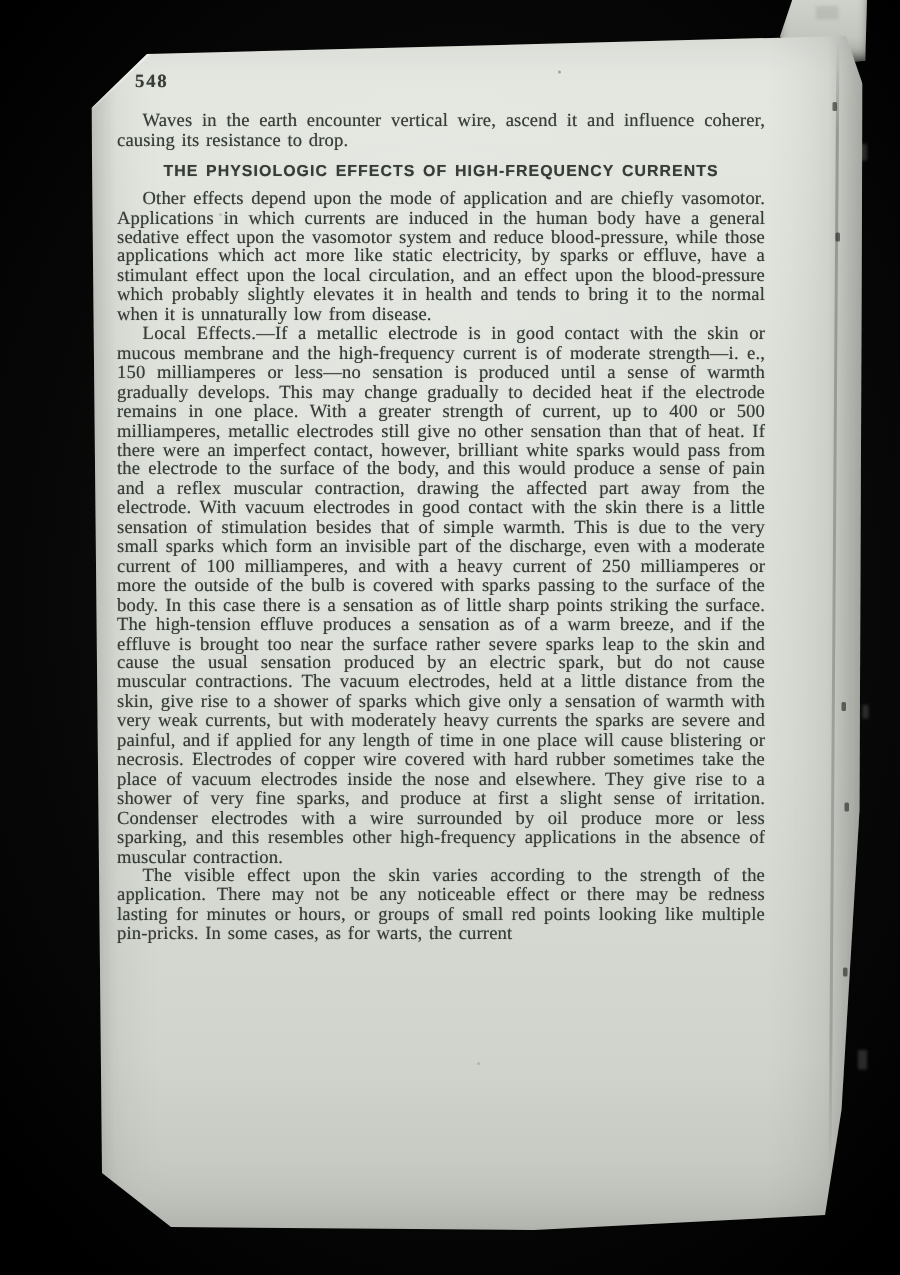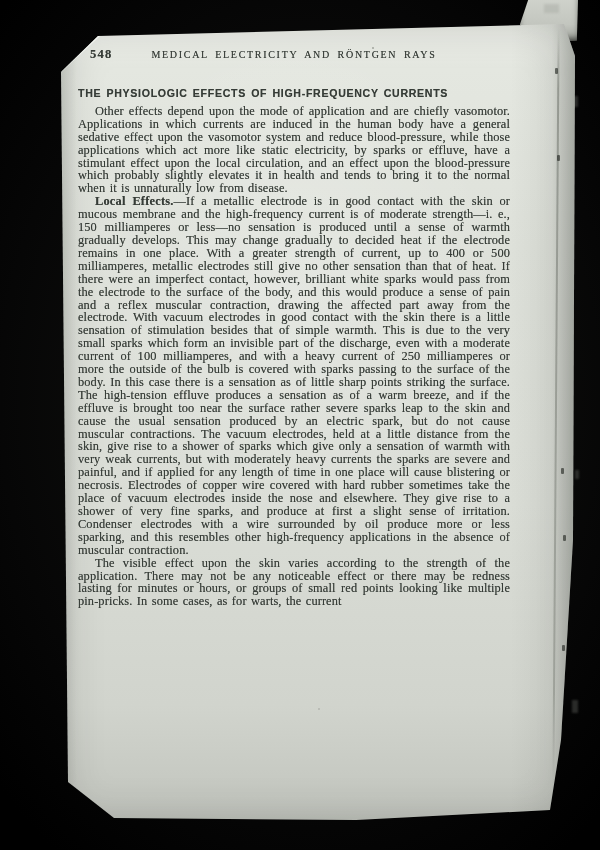--- a/index.html
+++ b/index.html
@@ -59,39 +59,39 @@
   .content {
     position: absolute; left: 22px; top: 28px; width: 432px;
     color: #363c37;
     font-family: "Liberation Serif", "DejaVu Serif", serif;
     font-size: 12.4px; line-height: 12.9px;
     text-align: justify;
     word-spacing: 1.2px; letter-spacing: 0.1px;
     text-shadow: 0 0 0.55px rgba(54, 60, 55, 0.6);
   }
   .running-head {
-    position: relative; height: 15px; margin-bottom: 24px;
+    position: relative; height: 15px; margin-bottom: 11px;
     text-align: center;
   }
   .page-number {
     position: absolute; left: 12px; top: 0;
     font-size: 12.5px; font-weight: bold; letter-spacing: 1.2px;
   }
   .running-title {
     font-size: 10px; letter-spacing: 1.7px; word-spacing: 2.5px;
   }
   p { margin: 0; text-indent: 17px; }
   .section-heading {
     margin: 8px 0 5px 0;
-    text-align: left; text-indent: 0;
+    text-align: center; text-indent: 0;
     font-family: "Liberation Sans", "DejaVu Sans", sans-serif;
     font-size: 10.6px; font-weight: bold;
     letter-spacing: 0.7px; word-spacing: 1.5px;
   }
-  .lead-in { font-weight: bold; letter-spacing: 0.2px; }
+  .lead-in { font-weight: normal; letter-spacing: 0.2px; }
 </style>
 </head>
 <body>
 
 <div class="photo">
 
   <div class="back-page-edge"></div>
   <div class="ghost-mark" style="left:544px; top:4px; width:15px; height:9px;"></div>
   <div class="ghost-mark" style="left:573px; top:96px; width:5px; height:11px;"></div>
   <div class="ghost-mark" style="left:575px; top:470px; width:4px; height:9px;"></div>
@@ -109,23 +109,23 @@
     <div class="stitch" style="left:506px; top:625px;"></div>
 
     <div class="speck" style="left:316px; top:27px;"></div>
     <div class="speck" style="left:90px; top:122px; opacity:.6;"></div>
     <div class="speck" style="left:262px; top:688px; opacity:.5;"></div>
 
     <div class="content">
 
       <div class="running-head">
         <span class="page-number">548</span>
-        <span class="running-title">MEDICAL ELECTRICITY AND RÖNTGEN RAYS</span>
       </div>
 
+      <p>Waves in the earth encounter vertical wire, ascend it and influence coherer, causing its resistance to drop.</p>
 
       <div class="section-heading">THE PHYSIOLOGIC EFFECTS OF HIGH-FREQUENCY CURRENTS</div>
 
       <p>Other effects depend upon the mode of application and are chiefly vasomotor.  Applications in which currents are induced in the human body have a general sedative effect upon the vasomotor system and reduce blood-pressure, while those applications which act more like static electricity, by sparks or effluve, have a stimulant effect upon the local circulation, and an effect upon the blood-pressure which probably slightly elevates it in health and tends to bring it to the normal when it is unnaturally low from disease.</p>
 
       <p><span class="lead-in">Local Effects.</span><span>—If a metallic electrode is in good contact with the skin or mucous membrane and the high-frequency current is of moderate strength—i. e., 150 milliamperes or less—no sensation is produced until a sense of warmth gradually develops.  This may change gradually to decided heat if the electrode remains in one place.  With a greater strength of current, up to 400 or 500 milliamperes, metallic electrodes still give no other sensation than that of heat.  If there were an imperfect contact, however, brilliant white sparks would pass from the electrode to the surface of the body, and this would produce a sense of pain and a reflex muscular contraction, drawing the affected part away from the electrode.  With vacuum electrodes in good contact with the skin there is a little sensation of stimulation besides that of simple warmth.  This is due to the very small sparks which form an invisible part of the discharge, even with a moderate current of 100 milliamperes, and with a heavy current of 250 milliamperes or more the outside of the bulb is covered with sparks passing to the surface of the body.  In this case there is a sensation as of little sharp points striking the surface.  The high-tension effluve produces a sensation as of a warm breeze, and if the effluve is brought too near the surface rather severe sparks leap to the skin and cause the usual sensation produced by an electric spark, but do not cause muscular contractions.  The vacuum electrodes, held at a little distance from the skin, give rise to a shower of sparks which give only a sensation of warmth with very weak currents, but with moderately heavy currents the sparks are severe and painful, and if applied for any length of time in one place will cause blistering or necrosis.  Electrodes of copper wire covered with hard rubber sometimes take the place of vacuum electrodes inside the nose and elsewhere.  They give rise to a shower of very fine sparks, and produce at first a slight sense of irritation.  Condenser electrodes with a wire surrounded by oil produce more or less sparking, and this resembles other high-frequency applications in the absence of muscular contraction.</span></p>
 
       <p>The visible effect upon the skin varies according to the strength of the application.  There may not be any noticeable effect or there may be redness lasting for minutes or hours, or groups of small red points looking like multiple pin-pricks.  In some cases, as for warts, the current</p>
 
     </div>

